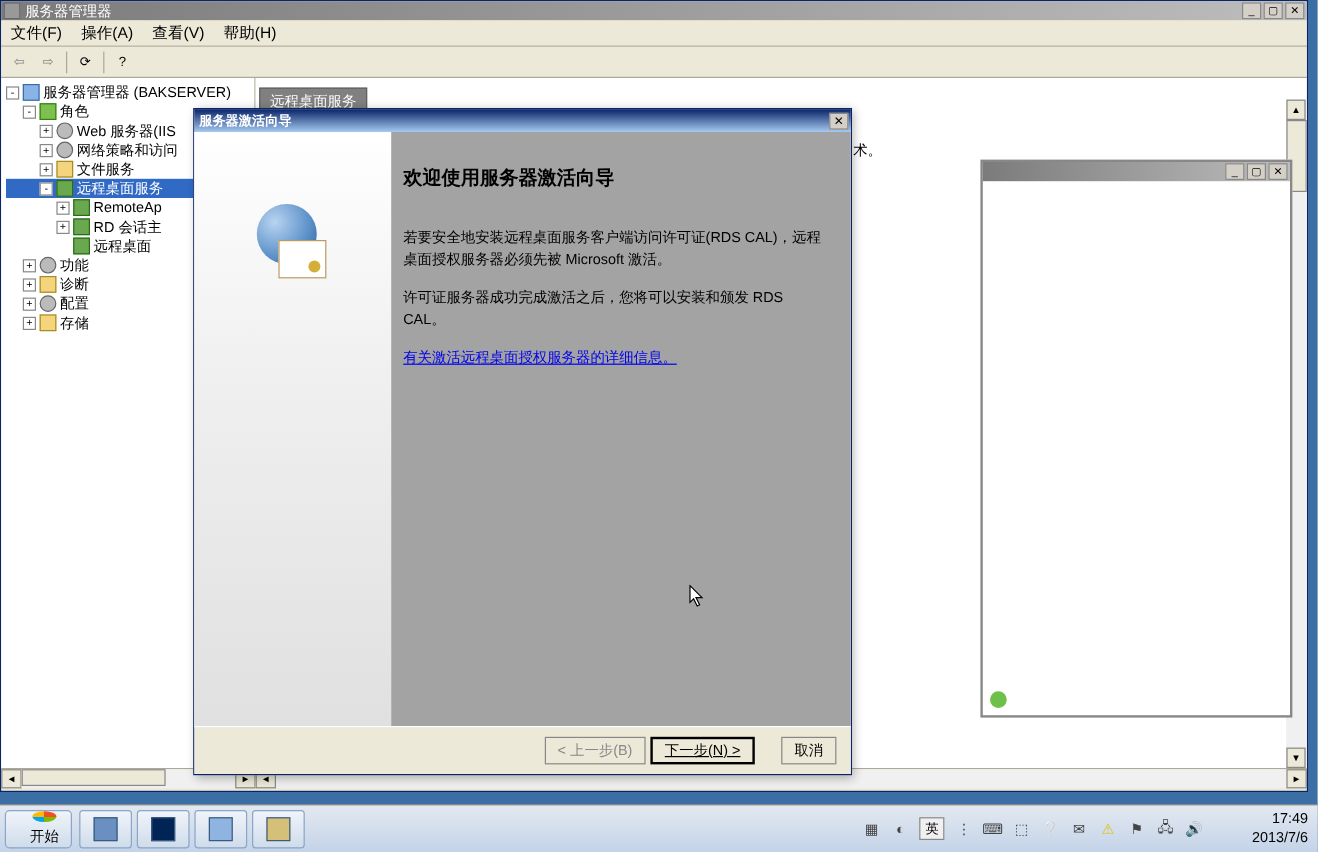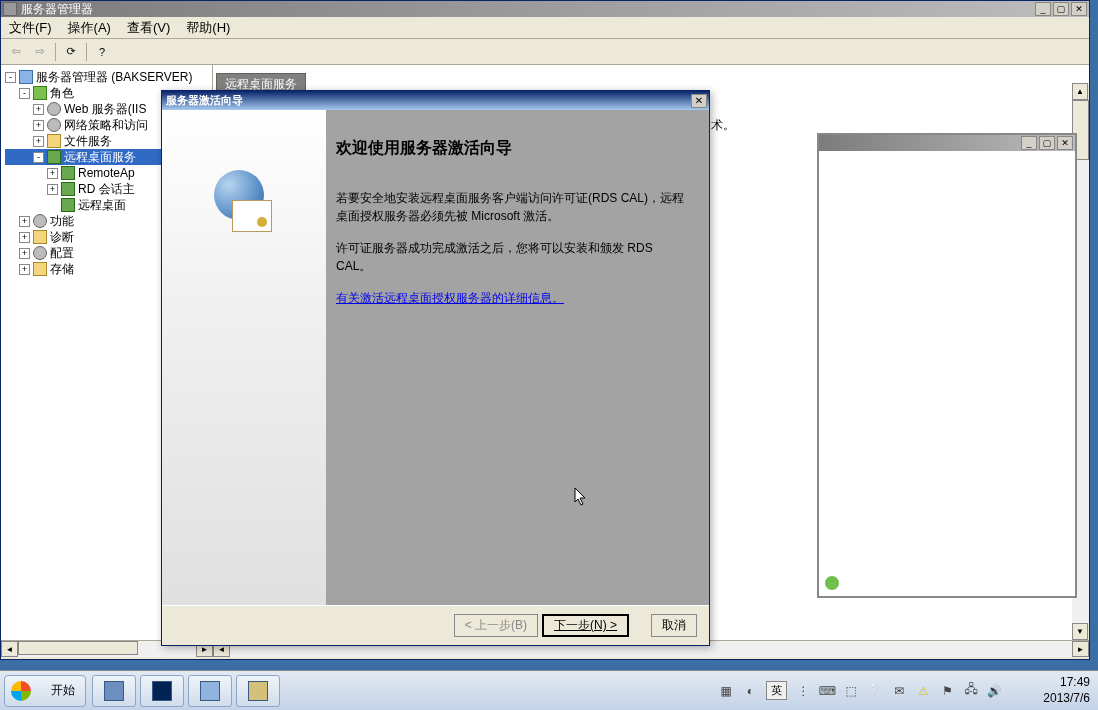--- a/index.html
+++ b/index.html
@@ -64,21 +64,21 @@
 .wizard-content p { font-size: 12px; line-height: 1.5; margin-bottom: 14px; }
 .wizard-content a { color: #0000ee; text-decoration: underline; cursor: pointer; }
 .wizard-footer { height: 40px; background: #ece9d8; border-top: 1px solid #fff; display: flex; align-items: center; justify-content: flex-end; padding: 0 12px; gap: 4px; }
 .wizard-footer button { height: 23px; padding: 0 10px; border: 1px solid #888; background: #ece9d8; cursor: pointer; font-size: 12px; }
 .wizard-footer button:disabled { color: #888; cursor: default; }
 .wizard-footer button.default { border: 2px solid #000; text-decoration: underline; }
 .wizard-footer .gap { width: 14px; }
 
 
 .taskbar { position: absolute; left: 0; bottom: 0; width: 1098px; height: 40px; background: linear-gradient(to bottom, #e3e9f1, #c4d3e8); border-top: 1px solid #888; display: flex; align-items: center; }
-.start-btn { height: 32px; display: flex; align-items: center; padding: 0 10px 0 6px; margin: 0 4px; border: 1px solid #8ba6c8; border-radius: 4px; background: linear-gradient(to bottom, #f0f4fa, #d0dceb); cursor: pointer; gap: 20px; }
+.start-btn { height: 32px; display: flex; align-items: center; padding: 0 10px 0 20px; margin: 0 4px; border: 1px solid #8ba6c8; border-radius: 4px; background: linear-gradient(to bottom, #f0f4fa, #d0dceb); cursor: pointer; gap: 4px; flex-direction: column; }
 .start-orb { width: 20px; height: 20px; border-radius: 50%; background: conic-gradient(#f25022 0 25%, #7fba00 25% 50%, #00a4ef 50% 75%, #ffb900 75% 100%); }
 .task-btn { width: 44px; height: 32px; margin: 0 2px; border: 1px solid #8ba6c8; border-radius: 3px; background: linear-gradient(to bottom, #f0f4fa, #d0dceb); display: flex; align-items: center; justify-content: center; cursor: pointer; }
 .task-btn .ic { width: 20px; height: 20px; background: #6a8fc0; border: 1px solid #3a5a80; }
 .task-btn .ic.ps { background: #012456; }
 .task-btn .ic.kb { background: #90b4e0; }
 .task-btn .ic.cert { background: #d4c078; }
 .tray { margin-left: auto; display: flex; align-items: center; gap: 8px; padding: 0 8px; height: 100%; }
 .tray .tray-ic { width: 16px; height: 16px; display: flex; align-items: center; justify-content: center; font-size: 12px; color: #444; cursor: pointer; }
 .tray .clock { text-align: right; font-size: 11px; line-height: 1.3; cursor: pointer; margin-left: 32px; }
 .ime-box { border: 1px solid #888; padding: 1px 4px; font-size: 11px; background: #f0f0f0; }

